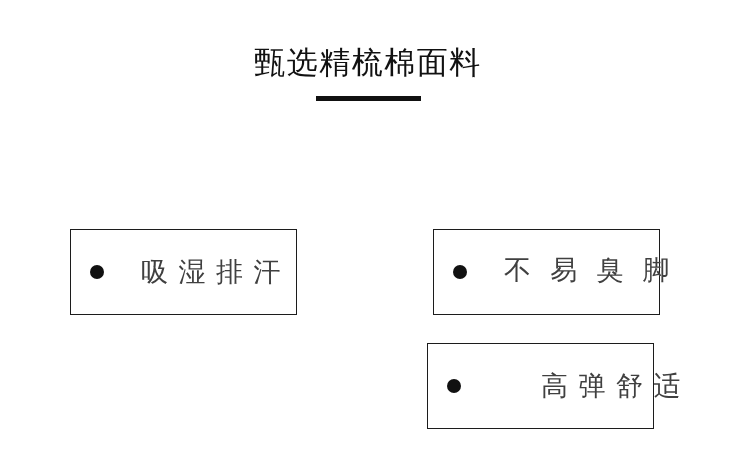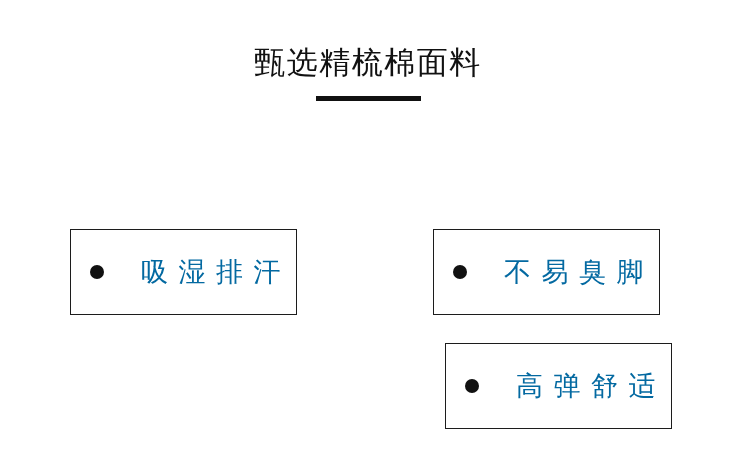--- a/index.html
+++ b/index.html
@@ -43,36 +43,36 @@
     width: 227px;
     height: 86px;
     box-sizing: border-box;
     border: 1.5px solid #1c1c1c;
     background: #ffffff;
     display: flex;
     align-items: center;
     padding-left: 19px;
   }
   .feature-box.pos-1 { left: 70px;  top: 229px; }
-  .feature-box.pos-2 { left: 433px; top: 229px; }
+  .feature-box.pos-2 { left: 433px; top: 229px; font-family: Liberation Mono, monospace; }
   .feature-box.pos-3 { left: 70px;  top: 343px; }
-  .feature-box.pos-4 { left: 445px; top: 343px; }
+  .feature-box.pos-4 { left: 427px; top: 343px; gap: 43px; }
   .bullet {
     flex: none;
     width: 14px;
     height: 14px;
     border-radius: 50%;
     background: #111111;
     margin-right: 37px;
   }
   .feature-label {
     font-size: 27px;
     font-weight: 400;
     letter-spacing: 1.5px;
-    color: #0369a1;
+    color: #404040;
     white-space: pre;
     line-height: 1;
   }
 </style>
 </head>
 <body>
 
 <div class="page">
 
   <div class="header">

